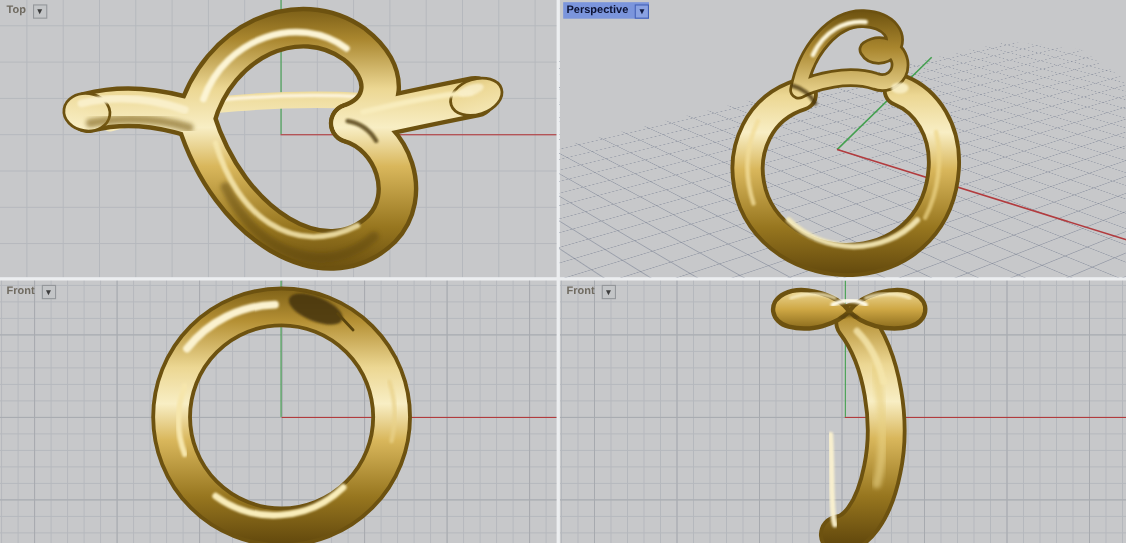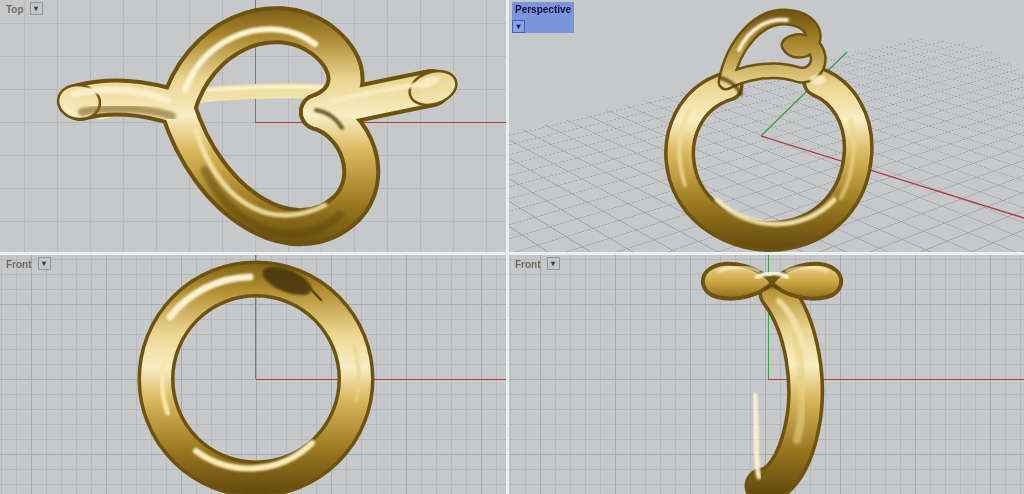--- a/index.html
+++ b/index.html
@@ -52,33 +52,33 @@
       repeating-linear-gradient(90deg, rgba(120,128,146,.55) 0 1px, transparent 1px 26px);
     transform:translate(-50%,-50%) perspective(1100px) rotateX(70deg) rotateZ(-40deg);
   }
   
   .axis{position:absolute;}
   .axis.x{height:1px;background:var(--axis_x);}
   .axis.y{width:1px;background:var(--axis_y);}
   
   .vp-label{
     position:absolute;top:2px;left:3px;z-index:5;
-    display:flex;align-items:flex-start;gap:3px;
+    display:flex;align-items:flex-end;gap:3px;
     font-size:10px;font-weight:bold;line-height:13px;
     color:var(--label_text);
     cursor:default;user-select:none;
   }
   .vp-label .txt{padding:1px 3px;}
   .vp-menu{
     width:13px;height:13px;
     display:flex;align-items:center;justify-content:center;
     font-size:8px;color:#3d3d3d;
     background:#c3c5c7;border:1px solid #94979b;
   }
-  .vp-label.active{background:var(--active_label_bg);flex-direction:column;}
+  .vp-label.active{background:var(--active_label_bg);}
   .vp-label.active .txt{color:var(--active_label_text);}
   .vp-label.active .vp-menu{
     background:#8aa2e2;border-color:#41straight5fb5;border-color:#415fb5;color:#111b42;
   }
   .ring-svg{position:absolute;inset:0;z-index:2;}
 </style>
 </head>
 <body>
 
 <div class="screen">

